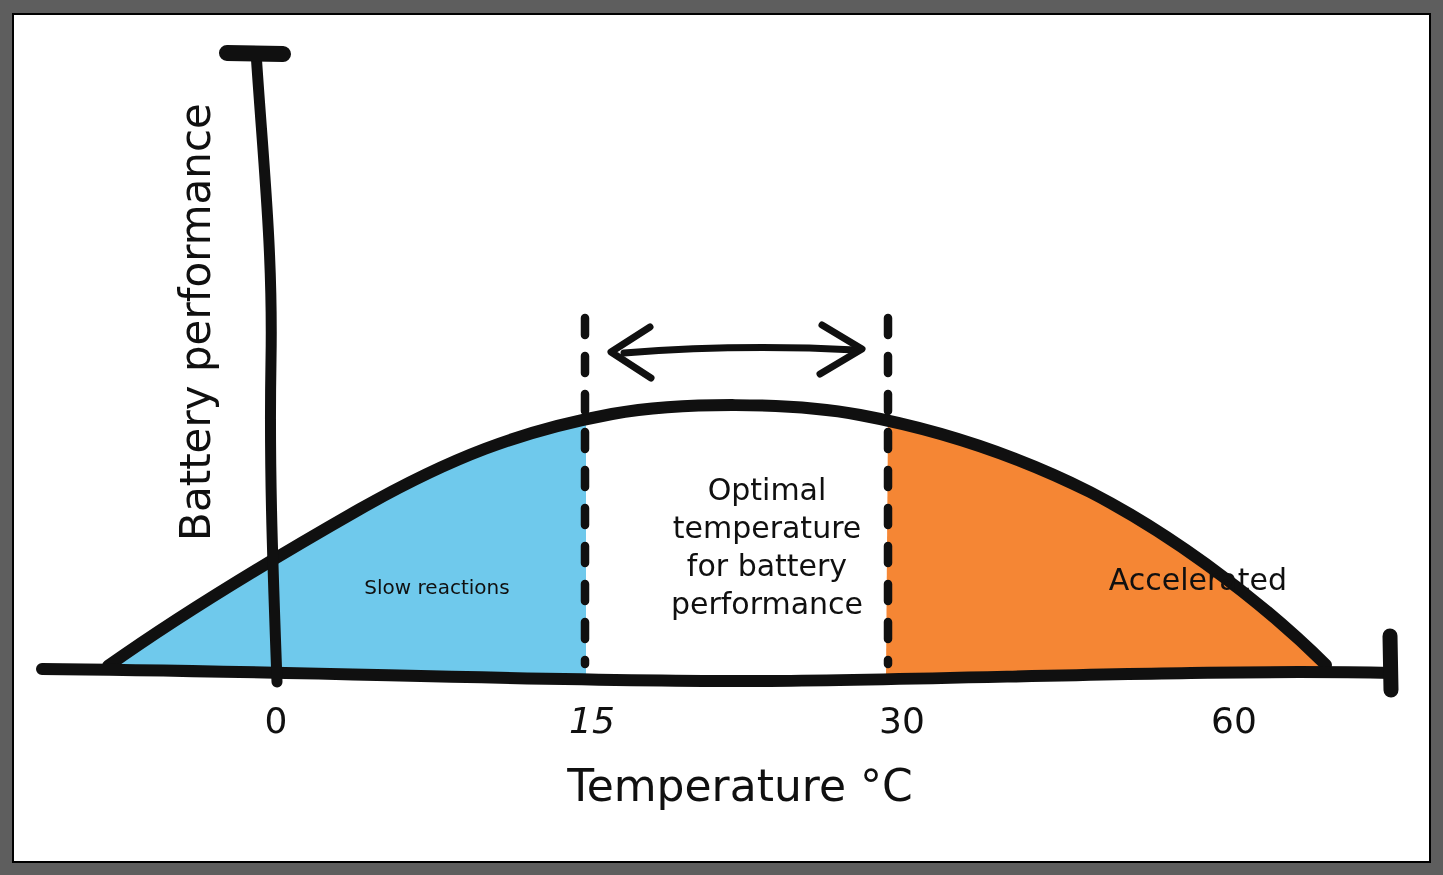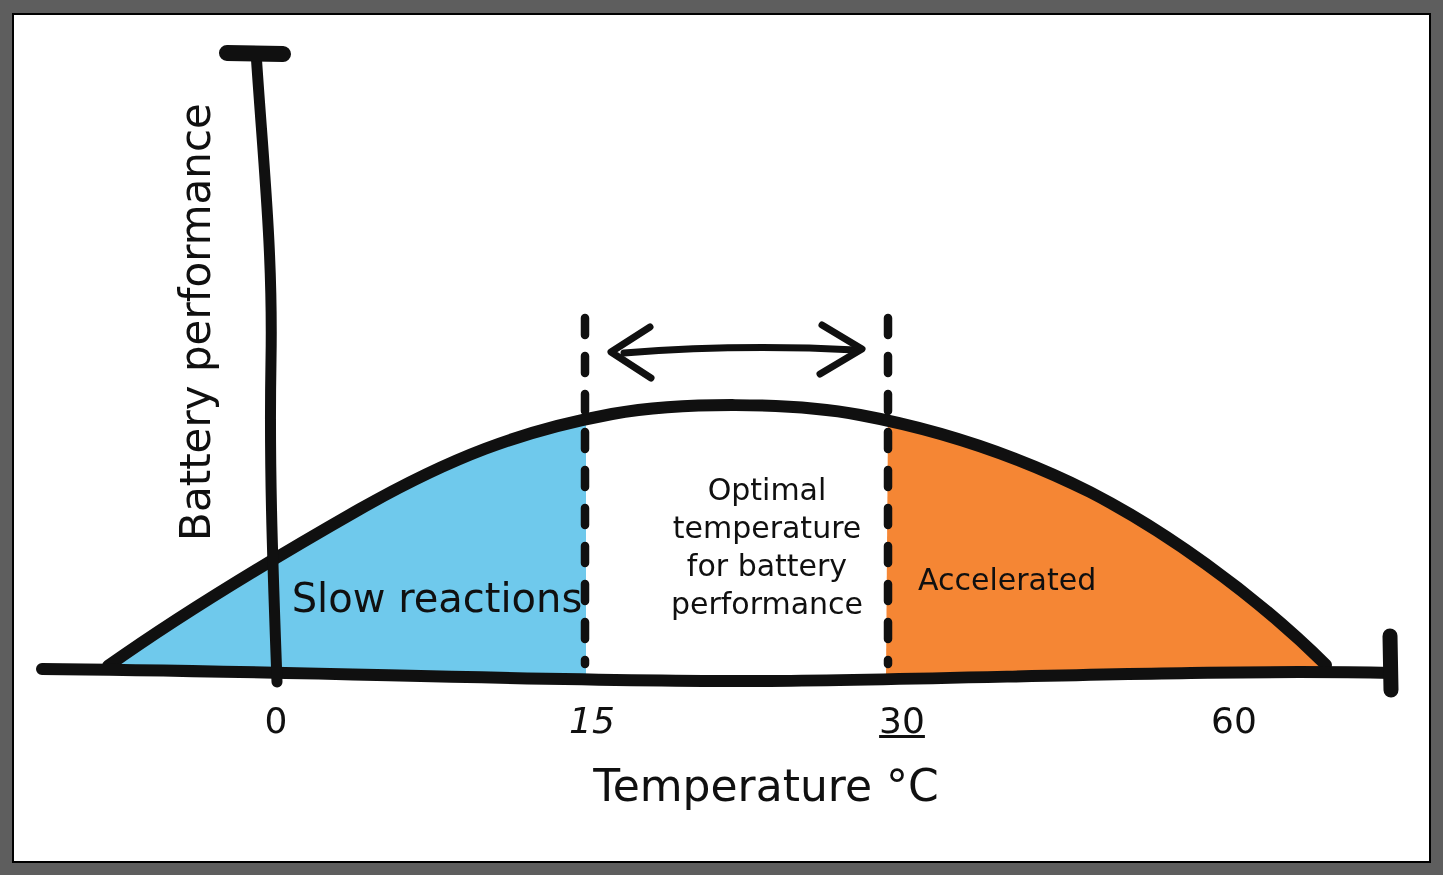--- a/index.html
+++ b/index.html
@@ -16,30 +16,30 @@
     position:absolute; left:12px; top:13px; right:12px; bottom:12px;
     background:var(--paper); border:2px solid #000;
   }
   svg.plot{position:absolute;left:0;top:0;width:1443px;height:875px;pointer-events:none;}
   .lbl{position:absolute;color:var(--ink);}
   .y-label{
     left:-54px; top:292px; width:500px; height:60px; line-height:60px;
     text-align:center; font-size:42px; transform:rotate(-90deg);
   }
   .x-label{
-    left:516px; top:760px; width:500px; text-align:center; font-size:44px;
+    left:490px; top:760px; width:500px; text-align:center; font-size:44px;
   }
   .tick{width:120px; text-align:center; font-size:36px; top:700px;}
   .tick-0 {left:216px;}
   .tick-15{left:532px;font-style:italic;}
-  .tick-30{left:842px;text-decoration:underline;}
+  .tick-30{left:842px;}
   .tick-60{left:1174px;}
-  .slow-label{left:257px; top:575px; width:360px; text-align:center; font-size:40px;}
+  .slow-label{left:257px; top:575px; width:360px; text-align:center; font-size:20px;}
   .optimal-label{left:637px; top:471px; width:260px; font-size:30px; line-height:38px; text-align:center;}
-  .accel-label{left:918px; top:561px; width:320px; font-size:30px; line-height:38px; text-align:left;}
+  .accel-label{left:967px; top:561px; width:320px; font-size:30px; line-height:38px; text-align:right;}
 </style>
 </head>
 <body>
 
 <div class="canvas"></div>
 
 <svg class="plot" viewBox="0 0 1443 875">
 
   <path d="M 108 666 C 170 622 260 566 360 509 C 450 458 520 431 586 419 L 586 674 L 110 671 Z" fill="var(--blue)" stroke="none"></path>
   <path d="M 888 420 C 940 428 1010 452 1090 492 C 1160 528 1250 590 1326 665 L 1327 667 L 1100 677 L 886 678 Z" fill="var(--orange)" stroke="none"></path>

